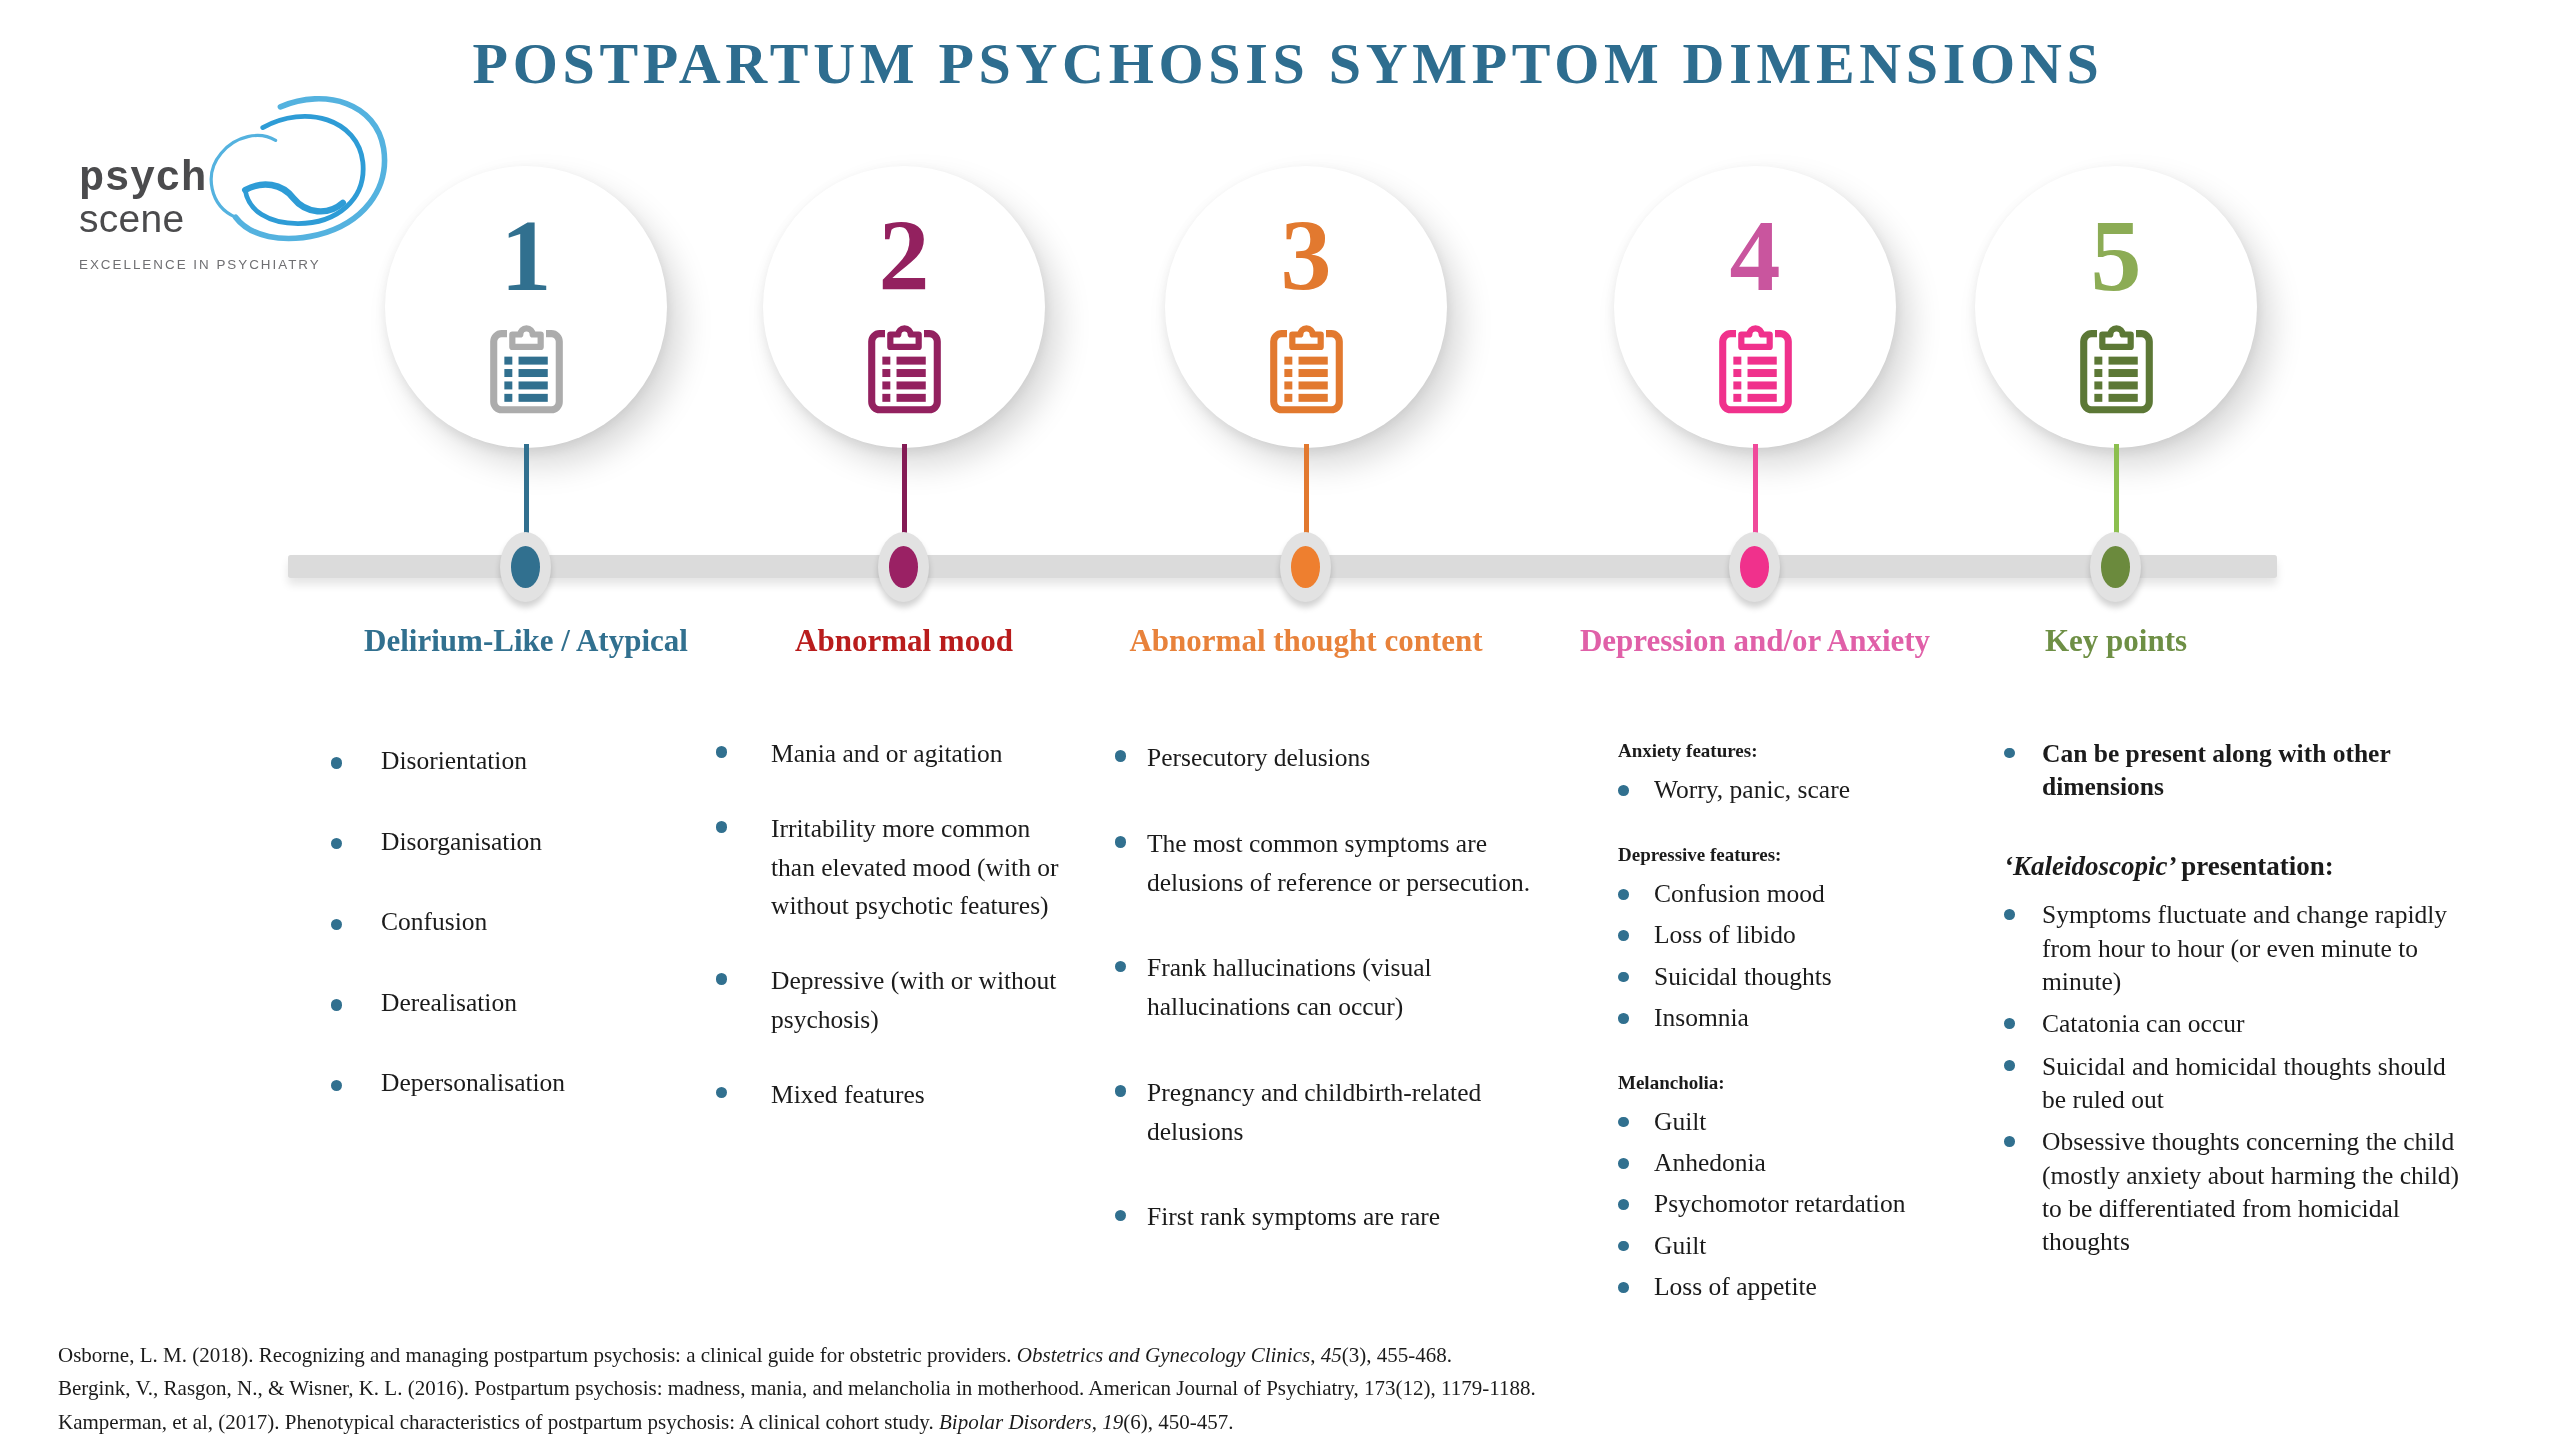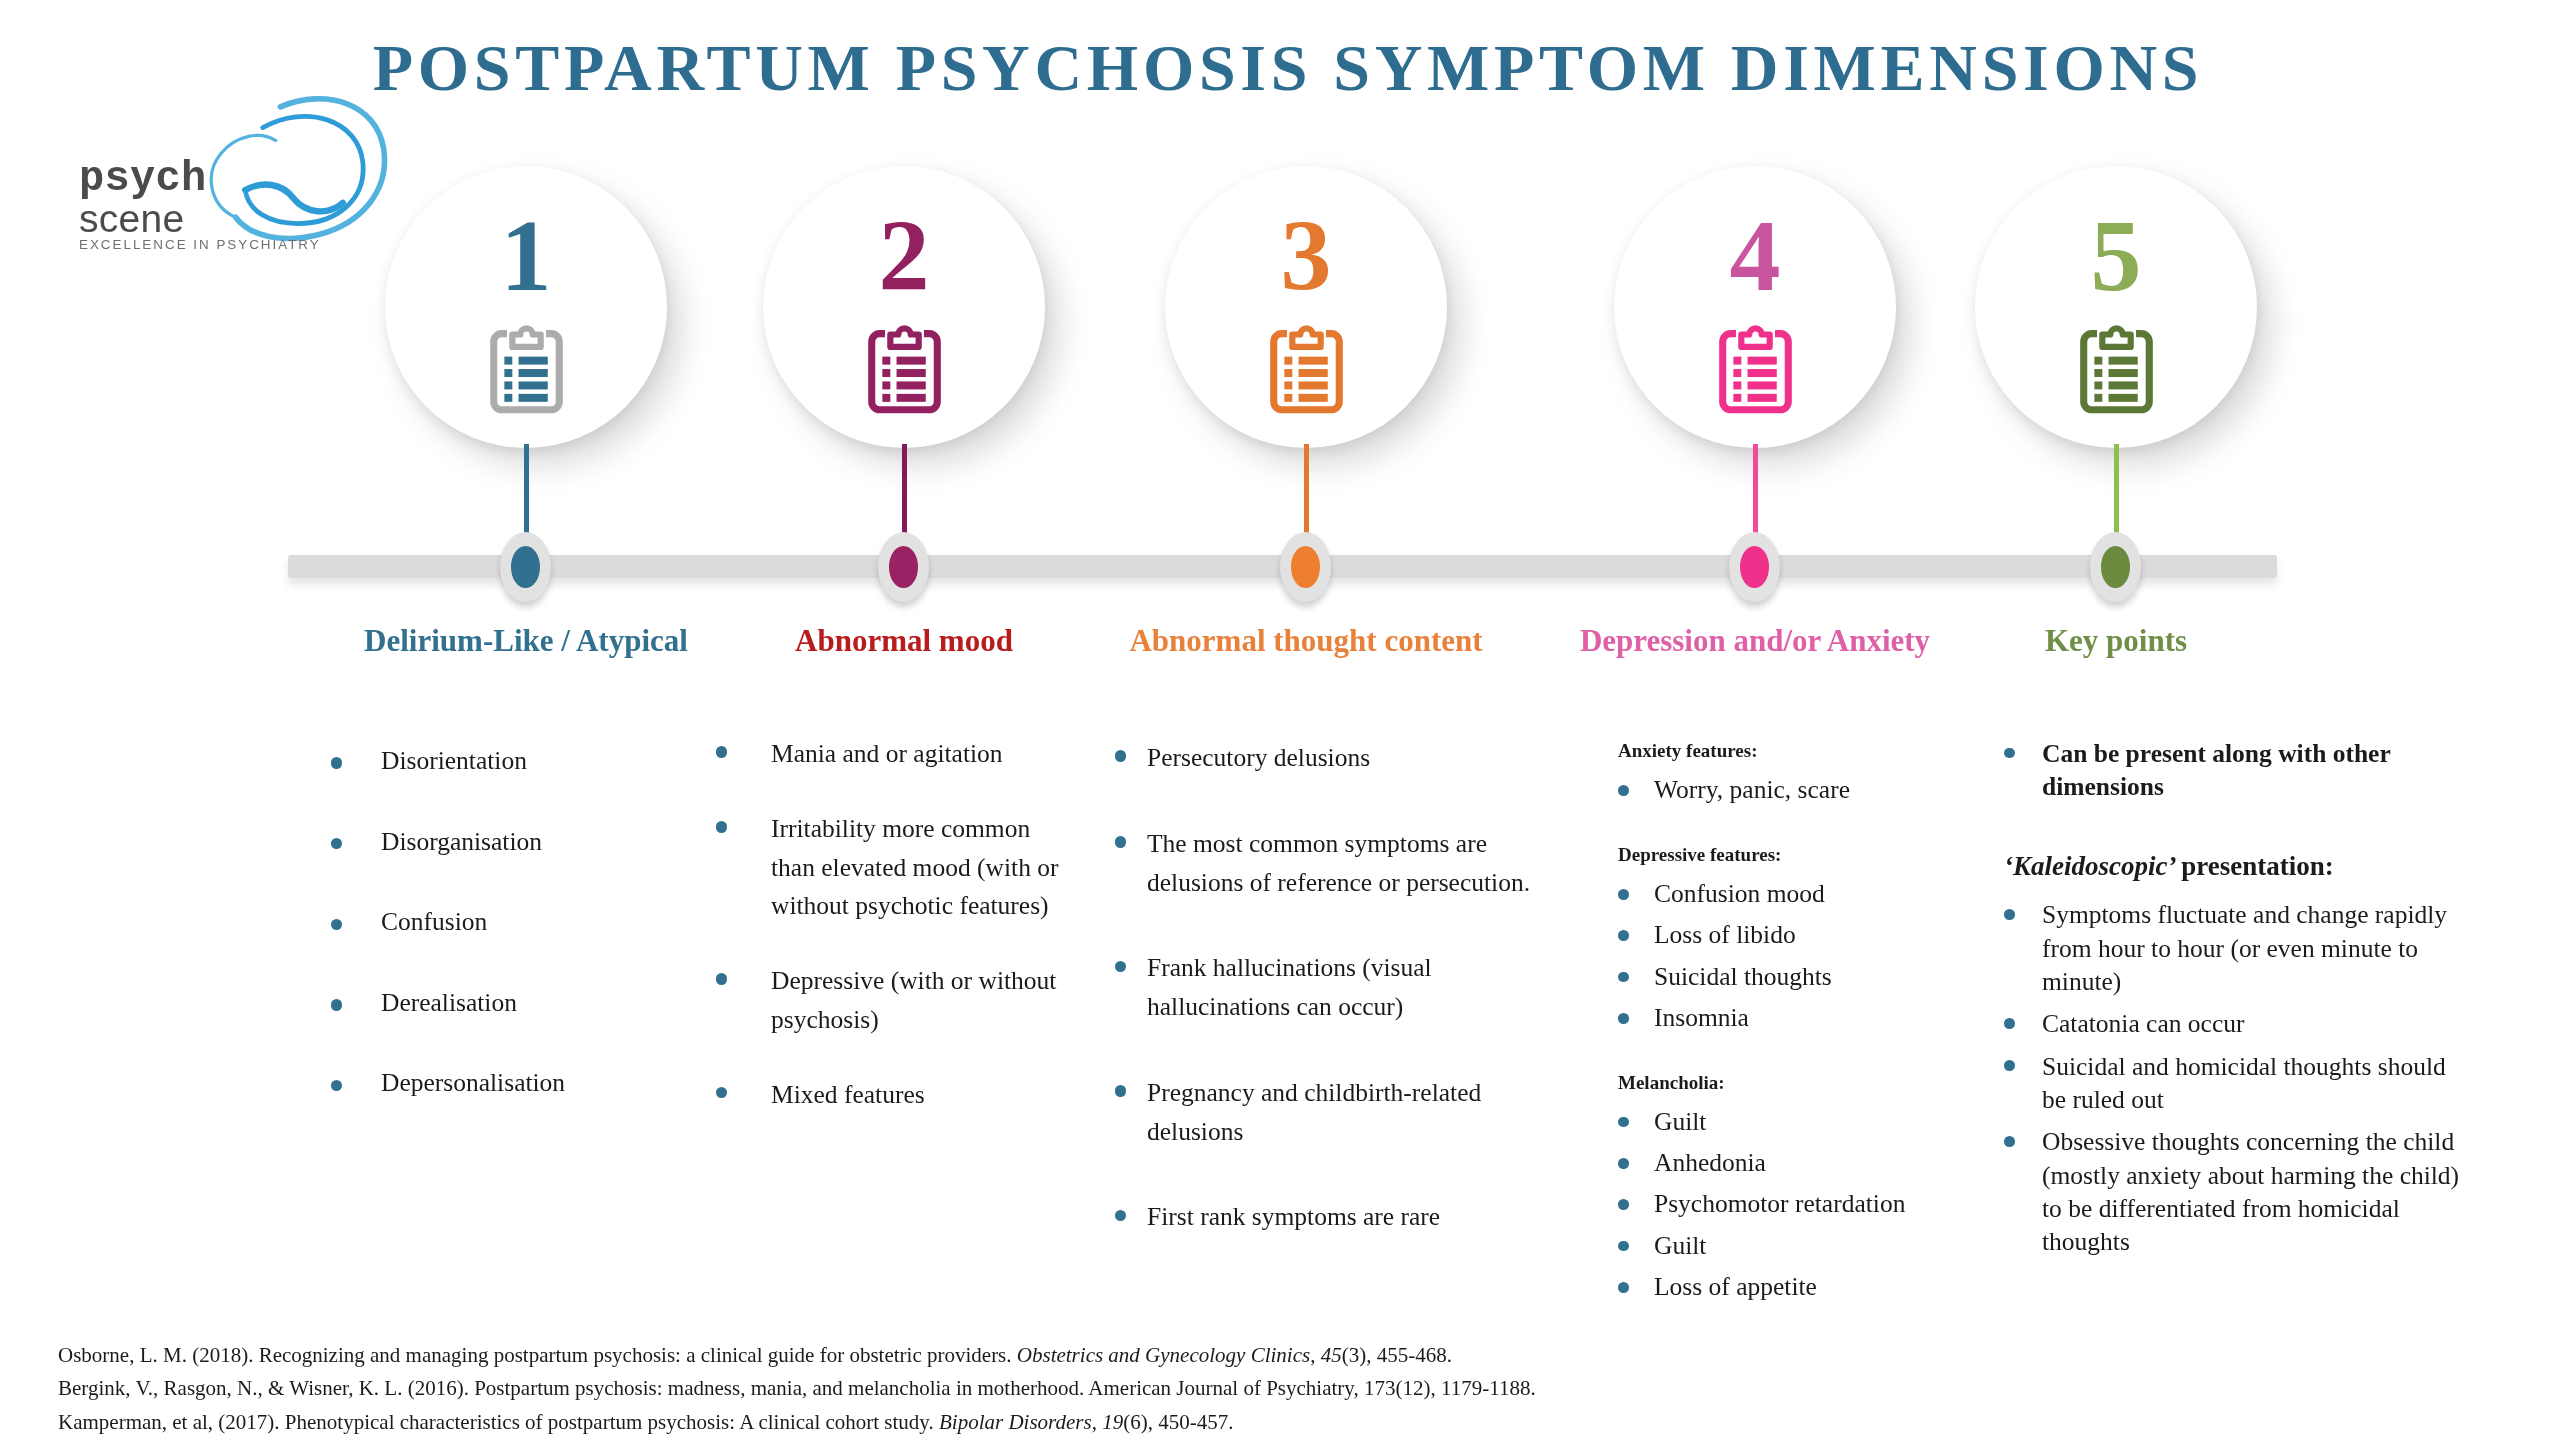--- a/index.html
+++ b/index.html
@@ -4,24 +4,24 @@
 <style>
   html,body{margin:0;padding:0;background:#fff;}
   body{width:2576px;height:1445px;overflow:hidden;position:relative;
        font-family:"Liberation Serif",serif;color:#1b1b1b;}
   #canvas{position:absolute;inset:0;background:#ffffff;}
 
   
   .logo{position:absolute;left:79px;top:160px;z-index:5;}
   .logo .l1{font-family:Liberation Mono, monospace;font-weight:700;font-size:42px;line-height:.95;letter-spacing:0.3px;}
   .logo .l2{font-family:"Liberation Sans",sans-serif;font-weight:400;font-size:39px;line-height:.95;letter-spacing:0.3px;}
-  .logo .l3{font-family:"Liberation Sans",sans-serif;font-size:13.4px;letter-spacing:2px;margin-top:0;}
+  .logo .l3{font-family:"Liberation Sans",sans-serif;font-size:13.4px;letter-spacing:2px;margin-top:20px;}
   .brain{position:absolute;left:186px;top:86px;z-index:4;}
   h1#title{position:absolute;left:0;top:29.5px;width:100%;margin:0;text-align:center;
-     font-size:66px;font-weight:700;letter-spacing:4.7px;z-index:3;}
+     font-size:58px;font-weight:700;letter-spacing:4.7px;z-index:3;}
 
   
   .timeline-bar{position:absolute;left:288px;top:555px;width:1989px;height:23px;
      border-radius:2.7px;z-index:1;box-shadow:0 6.7px 8px rgba(0,0,0,.10);}
 
   .dim{position:absolute;top:0;width:470px;height:671px;z-index:2;}
   .circle{position:absolute;left:94px;top:166px;width:282px;height:282px;border-radius:50%;
      background:#fff;box-shadow:14.8px 17.4px 32px rgba(0,0,0,.15), 0 4px 12px rgba(0,0,0,.08);
      display:flex;flex-direction:column;align-items:center;justify-content:flex-start;padding-top:39px;box-sizing:border-box;}
   .num{font-size:102px;line-height:1;font-weight:700;}

